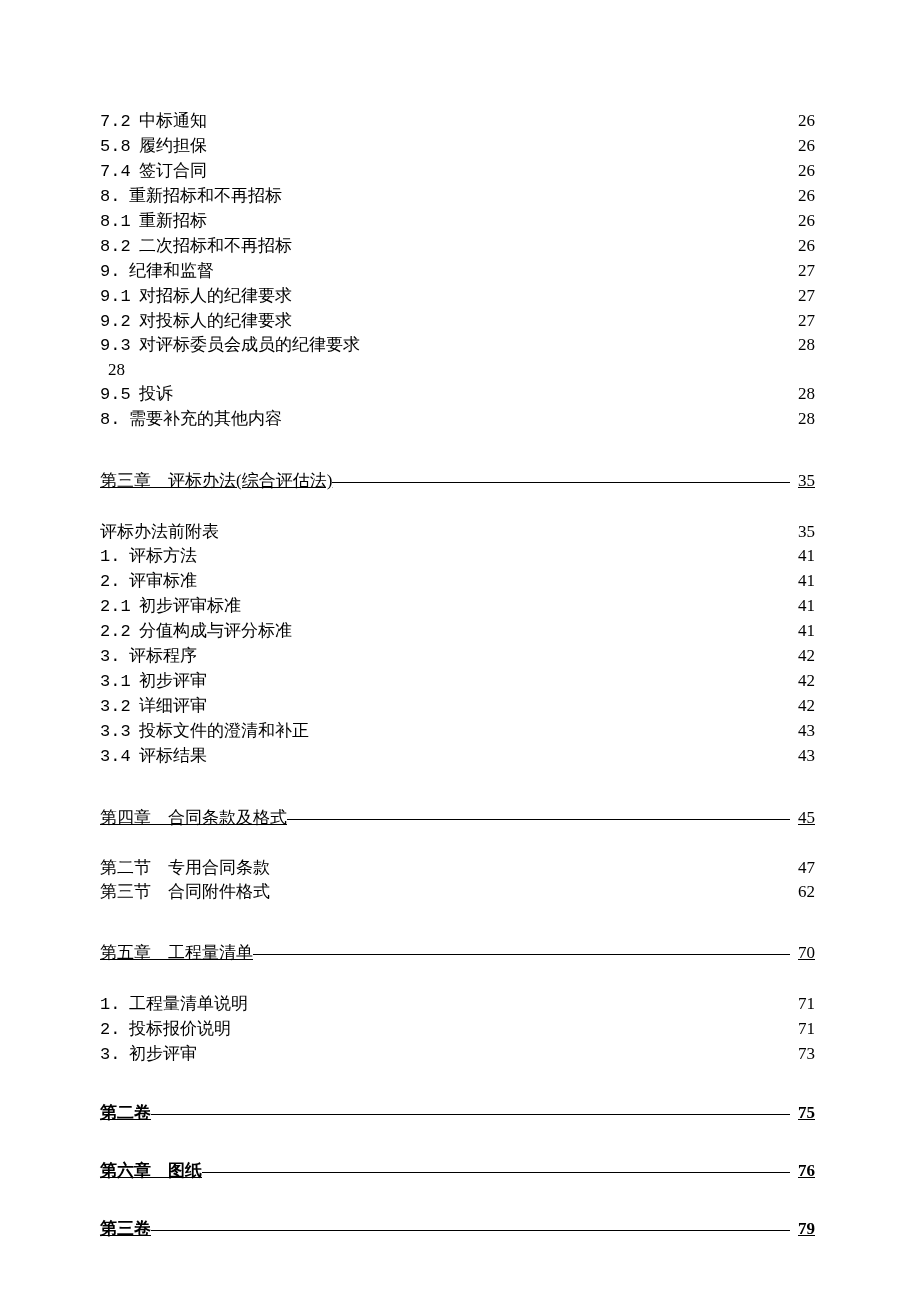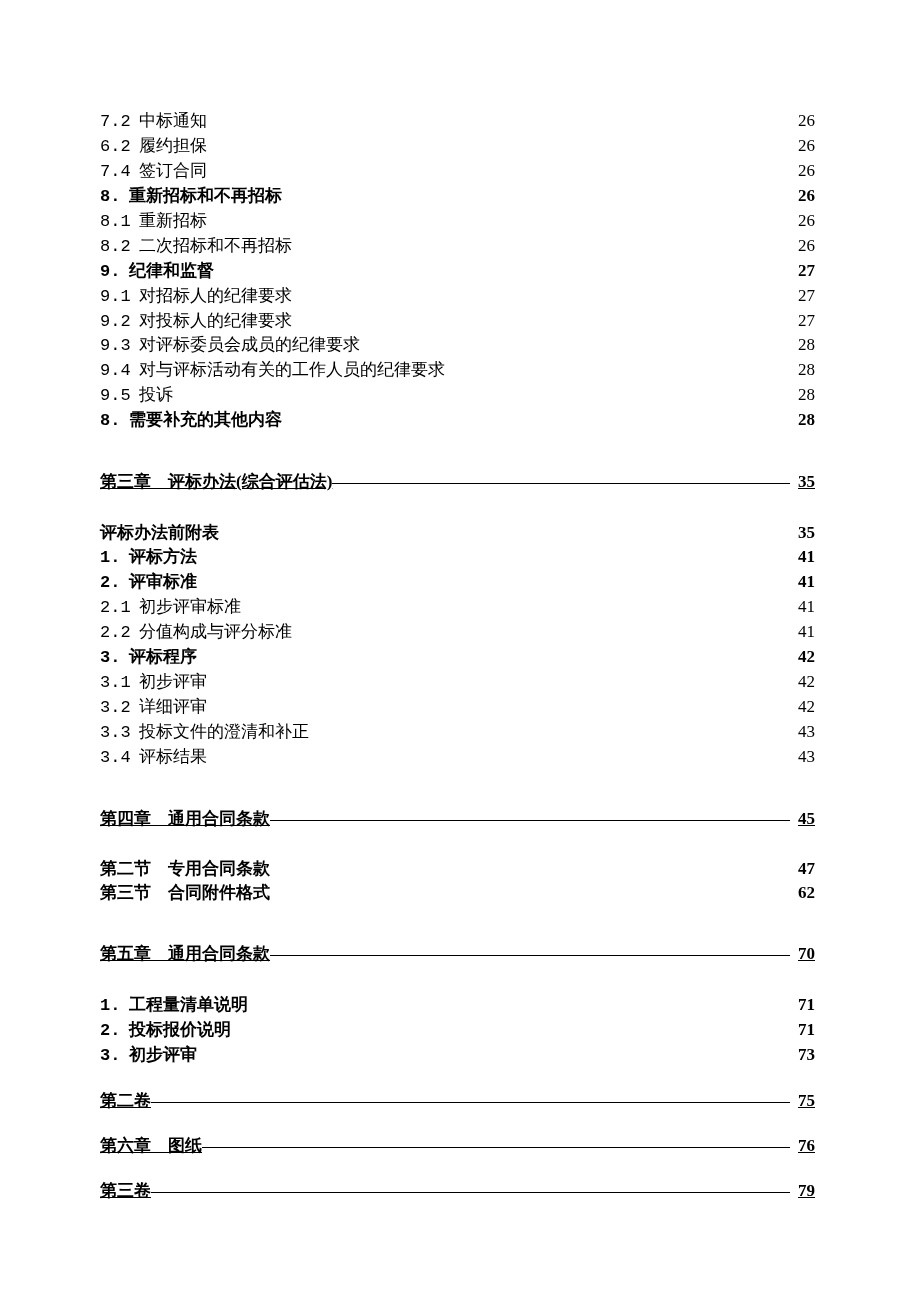--- a/index.html
+++ b/index.html
@@ -25,39 +25,39 @@
     }
     .toc-entry .label {
       white-space: nowrap;
     }
     .toc-entry .page {
       white-space: nowrap;
       padding-left: 8px;
     }
     .bold .label,
     .bold .page {
-      font-weight: bold;
+      font-weight: normal;
     }
     .heading {
       margin-top: 38px;
       margin-bottom: 28px;
     }
     .heading .label,
     .heading .page {
-      font-weight: bold;
+      font-weight: normal;
       text-decoration: underline;
     }
     .heading .filler {
       flex: 1;
       border-bottom: 1.2px solid #000;
       position: relative;
       top: -3px;
     }
     .heading-tight {
-      margin-top: 22px;
+      margin-top: 35px;
       margin-bottom: 18px;
     }
     .heading-tight .label,
     .heading-tight .page {
       font-weight: bold;
       text-decoration: underline;
     }
     .heading-tight .filler {
       flex: 1;
       border-bottom: 1.2px solid #000;
@@ -71,21 +71,21 @@
   </style>
 </head>
 <body>
 
 <div id="toc-container">
     <div class="toc-entry">
       <span class="label"><span class="num">7.2</span>&nbsp;&nbsp;<span>中标通知</span></span>
       <span class="page">26</span>
     </div>
     <div class="toc-entry">
-      <span class="label"><span class="num">6.2</span>&nbsp;&nbsp;<span>履约担保</span></span>
+      <span class="label"><span class="num">5.8</span>&nbsp;&nbsp;<span>履约担保</span></span>
       <span class="page">26</span>
     </div>
     <div class="toc-entry">
       <span class="label"><span class="num">7.4</span>&nbsp;&nbsp;<span>签订合同</span></span>
       <span class="page">26</span>
     </div>
     <div class="toc-entry bold">
       <span class="label"><span class="num">8.</span>&nbsp;&nbsp;<span>重新招标和不再招标</span></span>
       <span class="page">26</span>
     </div>
@@ -107,21 +107,20 @@
     </div>
     <div class="toc-entry">
       <span class="label"><span class="num">9.2</span>&nbsp;&nbsp;<span>对投标人的纪律要求</span></span>
       <span class="page">27</span>
     </div>
     <div class="toc-entry">
       <span class="label"><span class="num">9.3</span>&nbsp;&nbsp;<span>对评标委员会成员的纪律要求</span></span>
       <span class="page">28</span>
     </div>
     <div class="toc-entry">
-      <span class="label"><span class="num">9.4</span>&nbsp;&nbsp;<span>对与评标活动有关的工作人员的纪律要求</span></span>
       <span class="page">28</span>
     </div>
     <div class="toc-entry">
       <span class="label"><span class="num">9.5</span>&nbsp;&nbsp;<span>投诉</span></span>
       <span class="page">28</span>
     </div>
     <div class="toc-entry bold">
       <span class="label"><span class="num">8.</span>&nbsp;&nbsp;<span>需要补充的其他内容</span></span>
       <span class="page">28</span>
     </div>
@@ -164,34 +163,34 @@
     </div>
     <div class="toc-entry">
       <span class="label"><span class="num">3.3</span>&nbsp;&nbsp;<span>投标文件的澄清和补正</span></span>
       <span class="page">43</span>
     </div>
     <div class="toc-entry">
       <span class="label"><span class="num">3.4</span>&nbsp;&nbsp;<span>评标结果</span></span>
       <span class="page">43</span>
     </div>
     <div class="toc-entry heading">
-      <span class="label"><span>第四章　通用合同条款</span></span>
+      <span class="label"><span>第四章　合同条款及格式</span></span>
       <span class="filler"></span>
       <span class="page">45</span>
     </div>
     <div class="toc-entry bold">
       <span class="label"><span>第二节　专用合同条款</span></span>
       <span class="page">47</span>
     </div>
     <div class="toc-entry bold">
       <span class="label"><span>第三节　合同附件格式</span></span>
       <span class="page">62</span>
     </div>
     <div class="toc-entry heading">
-      <span class="label"><span>第五章　通用合同条款</span></span>
+      <span class="label"><span>第五章　工程量清单</span></span>
       <span class="filler"></span>
       <span class="page">70</span>
     </div>
     <div class="toc-entry bold">
       <span class="label"><span class="num">1.</span>&nbsp;&nbsp;<span>工程量清单说明</span></span>
       <span class="page">71</span>
     </div>
     <div class="toc-entry bold">
       <span class="label"><span class="num">2.</span>&nbsp;&nbsp;<span>投标报价说明</span></span>
       <span class="page">71</span>

